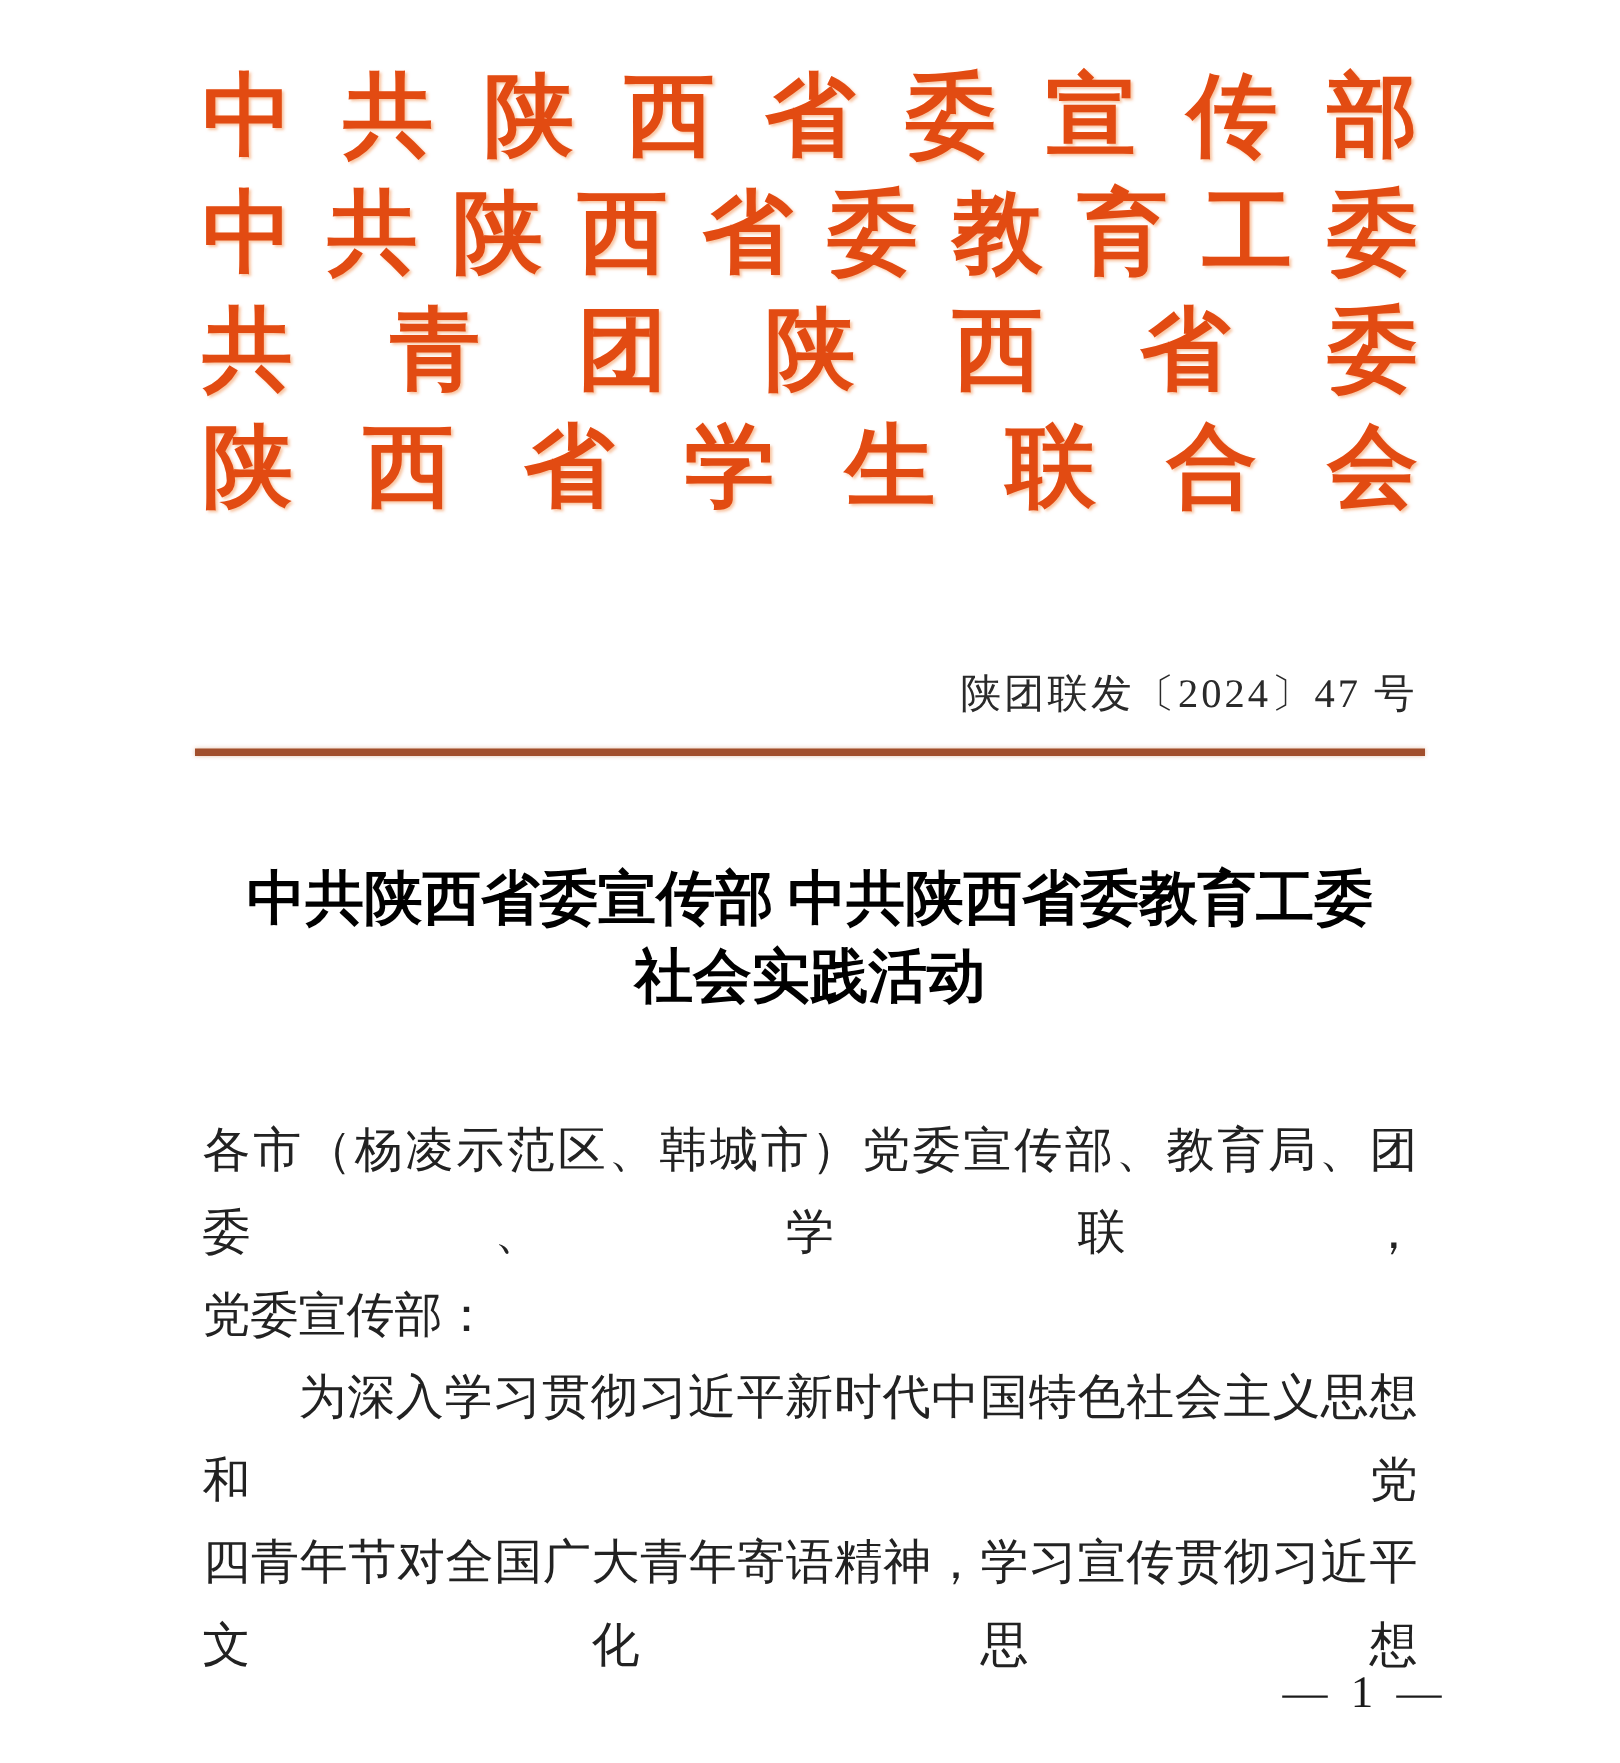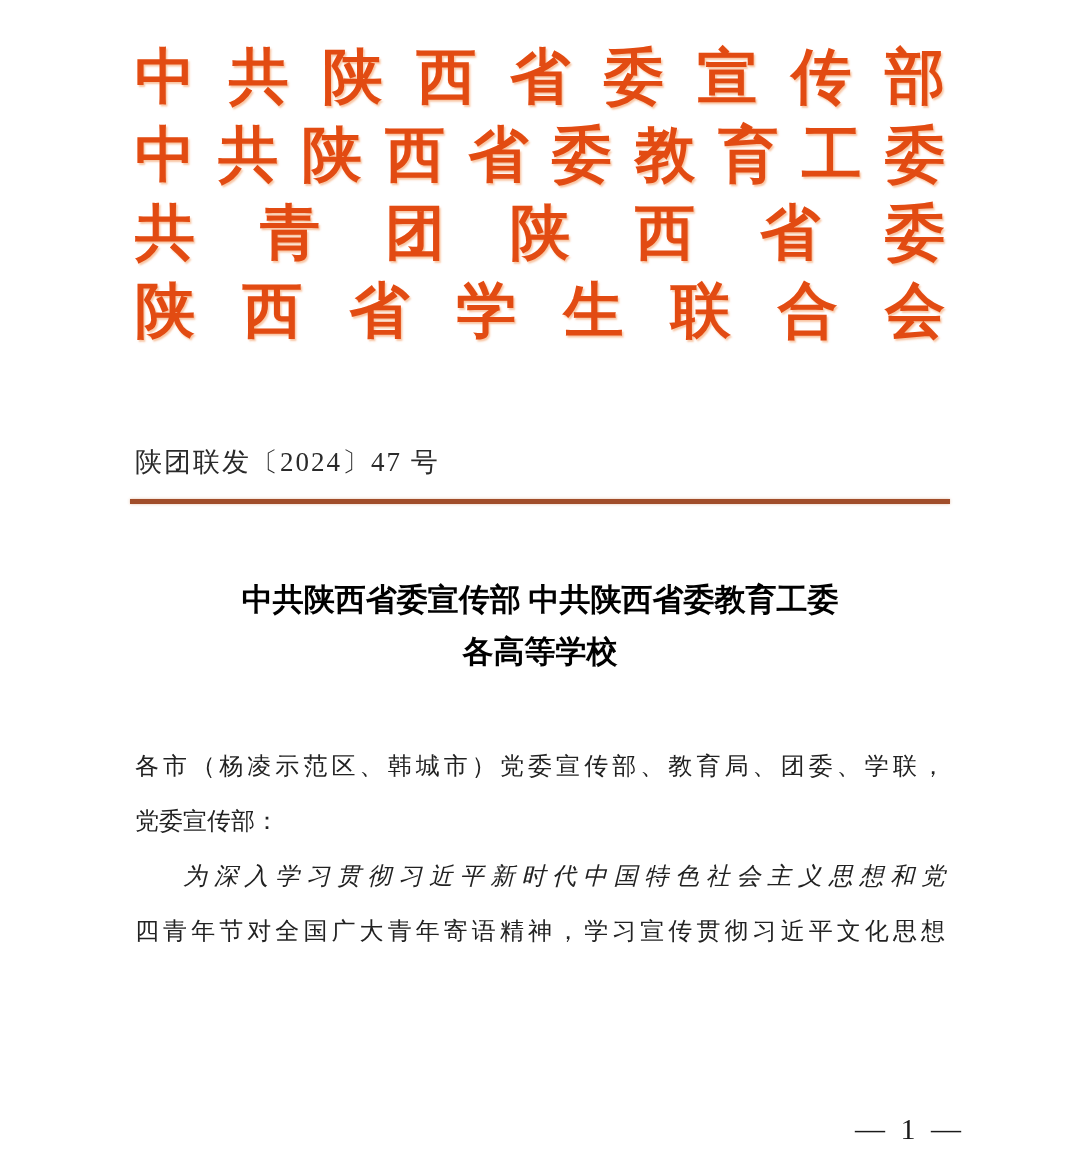--- a/index.html
+++ b/index.html
@@ -36,21 +36,21 @@
     white-space:nowrap;
   }
   .org-line.char-justified{
     display:flex;
     justify-content:space-between;
     align-items:center;
   }
   
   .doc-number{
     margin-top:94px;
-    text-align:left;
+    text-align:right;
     font-size:27px;
     color:#2a2a2a;
     letter-spacing:2px;
   }
   
   .red-rule{
     margin-top:19px;
     width:820px;
     margin-left:-5px;
     height:5px;
@@ -58,43 +58,42 @@
     box-shadow:0 0 3px rgba(190,110,60,.45);
   }
   
   .title-block{
     margin-top:70px;
     text-align:center;
     font-weight:bold;
     color:#000;
   }
   .title-line{
-    font-size:31px;
+    font-size:39px;
     line-height:52px;
     white-space:nowrap;
   }
   
   .body-block{
     margin-top:61px;
     width:810px;
-    font-size:24px;
+    font-size:32px;
     color:#222;
   }
   .body-line{
     line-height:55px;
     white-space:nowrap;
   }
   .body-line.full{
     white-space:normal;
     text-align:justify;
     text-align-last:justify;
   }
   .body-line.indent{
     text-indent:2em;
-    font-style:italic;
   }
   
   .page-number{
     position:absolute;
     top:1112px;
     right:115px;
     font-size:30px;
     color:#1a1a1a;
     letter-spacing:4px;
     white-space:nowrap;
@@ -150,21 +149,21 @@
           <span>会</span>
         </div>
     </div>
 
     <div class="doc-number">陕团联发〔2024〕47 号</div>
 
     <div class="red-rule"></div>
 
     <div class="title-block">
       <div class="title-line">中共陕西省委宣传部 中共陕西省委教育工委</div>
-      <div class="title-line">各高等学校</div>
+      <div class="title-line">社会实践活动</div>
     </div>
 
     <div class="body-block">
       <div class="body-line full">各市（杨凌示范区、韩城市）党委宣传部、教育局、团委、学联，</div>
       <div class="body-line">党委宣传部：</div>
       <div class="body-line full indent">为深入学习贯彻习近平新时代中国特色社会主义思想和党</div>
       <div class="body-line full">四青年节对全国广大青年寄语精神，学习宣传贯彻习近平文化思想</div>
     </div>
 
   </div>

